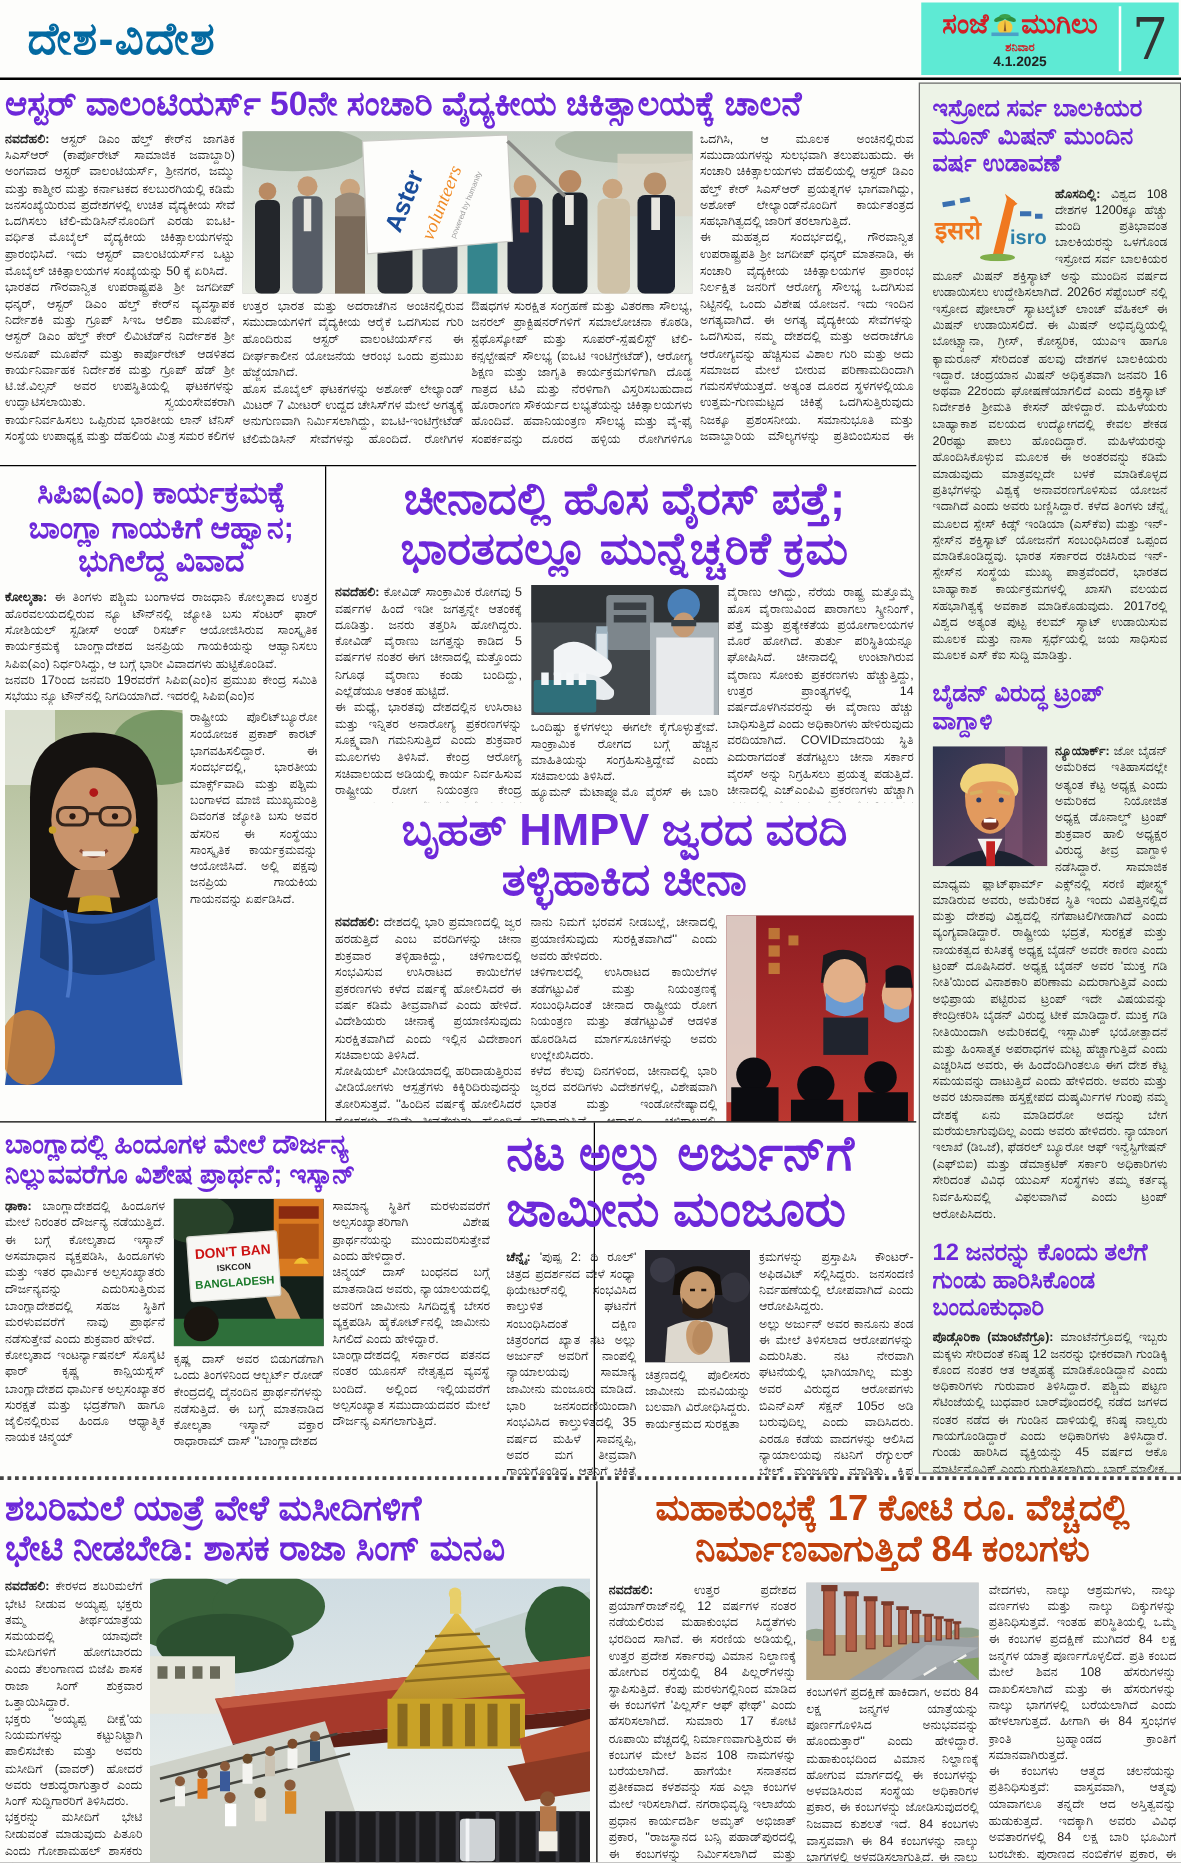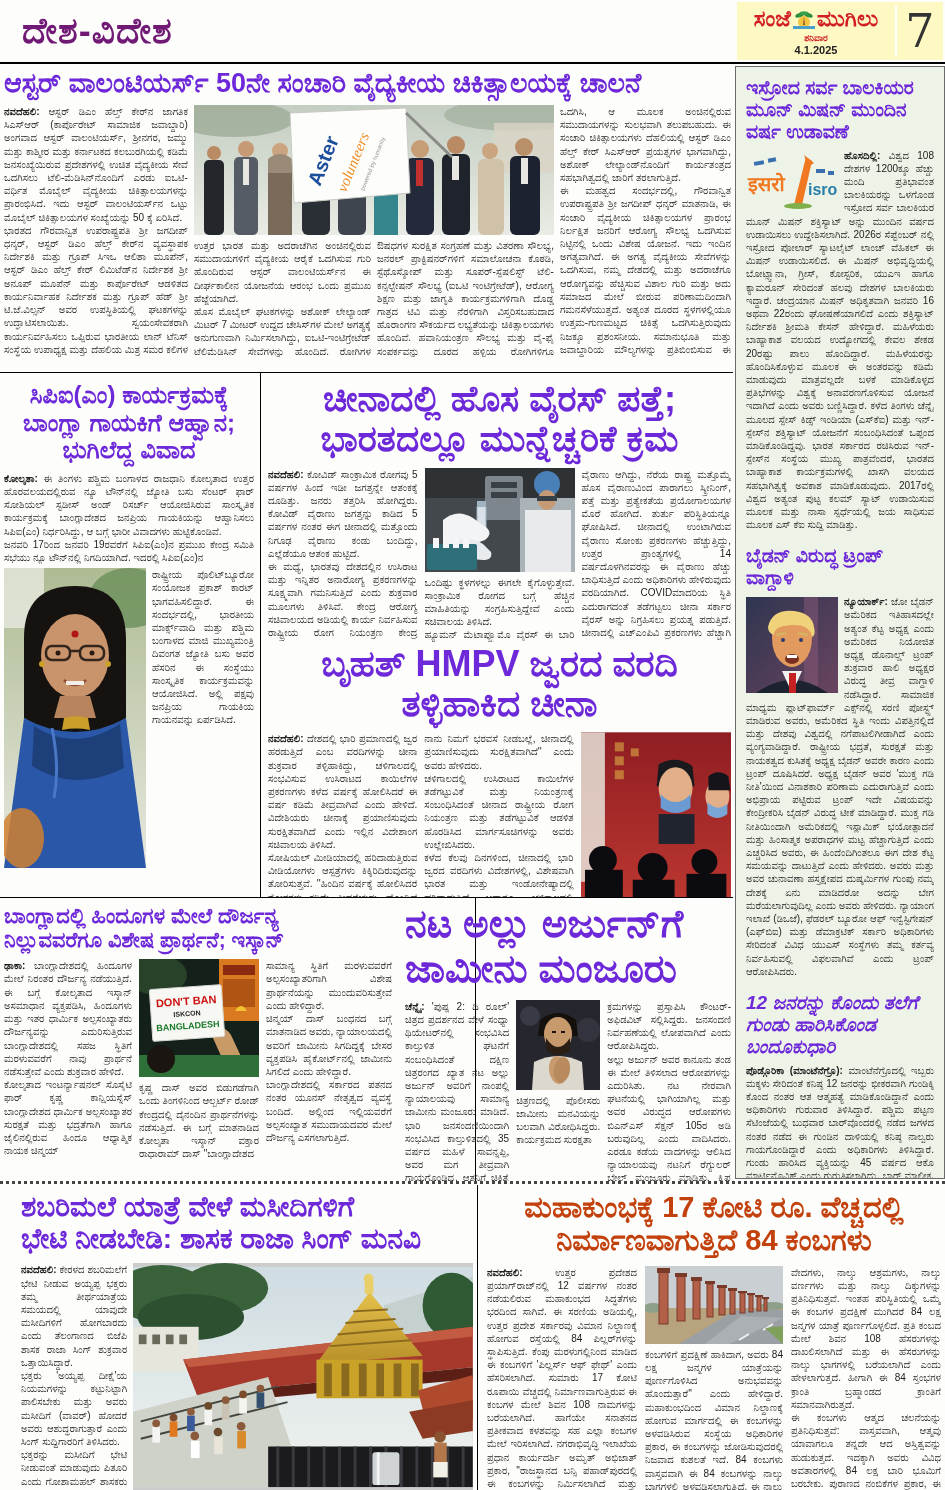--- a/index.html
+++ b/index.html
@@ -1,20 +1,20 @@
 <!DOCTYPE html>
 <html><head>
 <meta charset="utf-8">
 <style>
   html,body{margin:0;padding:0;background:#9a9a9a;}
   .page{position:relative;width:945px;height:1490px;background:#fdfdfb;overflow:hidden;
         font-family:"Liberation Sans",sans-serif;color:#1c1c1c;}
   
-  .section-title{position:absolute;left:22px;top:10px;font-size:36px;font-weight:bold;color:#701a75;letter-spacing:1px;}
-  .masthead{position:absolute;right:2px;top:2px;width:206px;height:58px;background:#fef9c3;display:flex;}
+  .section-title{position:absolute;left:22px;top:10px;font-size:36px;font-weight:bold;color:#0369a1;letter-spacing:1px;}
+  .masthead{position:absolute;right:2px;top:2px;width:206px;height:58px;background:#5eead4;display:flex;}
   .mast-left{flex:1;display:flex;flex-direction:column;align-items:center;justify-content:center;}
   .mast-name{display:flex;align-items:center;gap:2px;font-size:22px;font-weight:bold;color:#d21f26;}
   .mast-day{font-size:9px;font-weight:bold;color:#d21f26;margin-top:1px;}
   .mast-date{font-size:11px;font-weight:bold;color:#222;}
   .mast-sep{width:2px;background:#ffffff;margin:3px 0;}
   .mast-page{width:46px;display:flex;align-items:center;justify-content:center;
              font-family:"DejaVu Serif",serif;font-size:46px;color:#333;}
   .hdr-rule{position:absolute;left:0;top:62px;width:945px;height:2px;background:#000;}
   
   .art{position:absolute;box-sizing:border-box;overflow:hidden;}
@@ -34,32 +34,32 @@
   #virus{left:262px;top:373px;width:471px;height:524px;padding:4px 2px 0 6px;}
   #virus .hl{font-size:36px;text-align:center;margin:2px 0 8px 0;line-height:1.12;}
   #hmpv-h{font-size:28px;text-align:left;margin:10px 0 6px 2px;}
   
   #iskcon{left:0;top:898px;width:476px;height:283px;border-right:1px solid #000;padding:4px 6px 0 4px;}
   #iskcon .hl{font-size:21px;text-align:left;margin:2px 0 7px 0;}
   #allu{left:399px;top:898px;width:334px;height:283px;padding:2px 2px 0 6px;}
   #allu .hl{font-size:39px;text-align:left;margin:2px 0 8px 0;}
   
   .dotted-rule{position:absolute;left:0;top:1181px;width:945px;border-top:3px dotted #444;}
-  #sab{left:0;top:1185px;width:478px;height:305px;border-right:1px solid #000;padding:4px 4px 0 21px;}
+  #sab{left:0;top:1185px;width:478px;height:305px;border-right:1px solid #000;padding:4px 4px 0 4px;}
   #sab .hl{font-size:28px;text-align:left;margin:2px 0 8px 0;}
   #maha{left:479px;top:1185px;width:466px;height:305px;padding:4px 4px 0 8px;}
   #maha .hl{font-size:29px;text-align:center;margin:2px 0 8px 0;color:#c2410c;}
   
   #sidebar{position:absolute;left:735px;top:66px;width:210px;height:1113px;box-sizing:border-box;
            background:#edf3e7;border:1px solid #6b6b6b;padding:10px 10px 0 10px;overflow:hidden;}
   #sidebar .hl{font-size:19px;margin:0 0 6px 0;}
   #sidebar .tcol{font-size:10px;}
   .sb-art{margin-bottom:14px;}
   .float-l{float:left;margin:2px 6px 2px 0;}
-  .gun-h{margin-top:10px;font-style:italic;}
+  .gun-h{margin-top:10px;}
 </style>
 </head>
 <body>
 
 <div class="page">
 
   <div class="section-title">ದೇಶ-ವಿದೇಶ</div>
   <div class="masthead">
     <div class="mast-left">
       <div class="mast-name">

